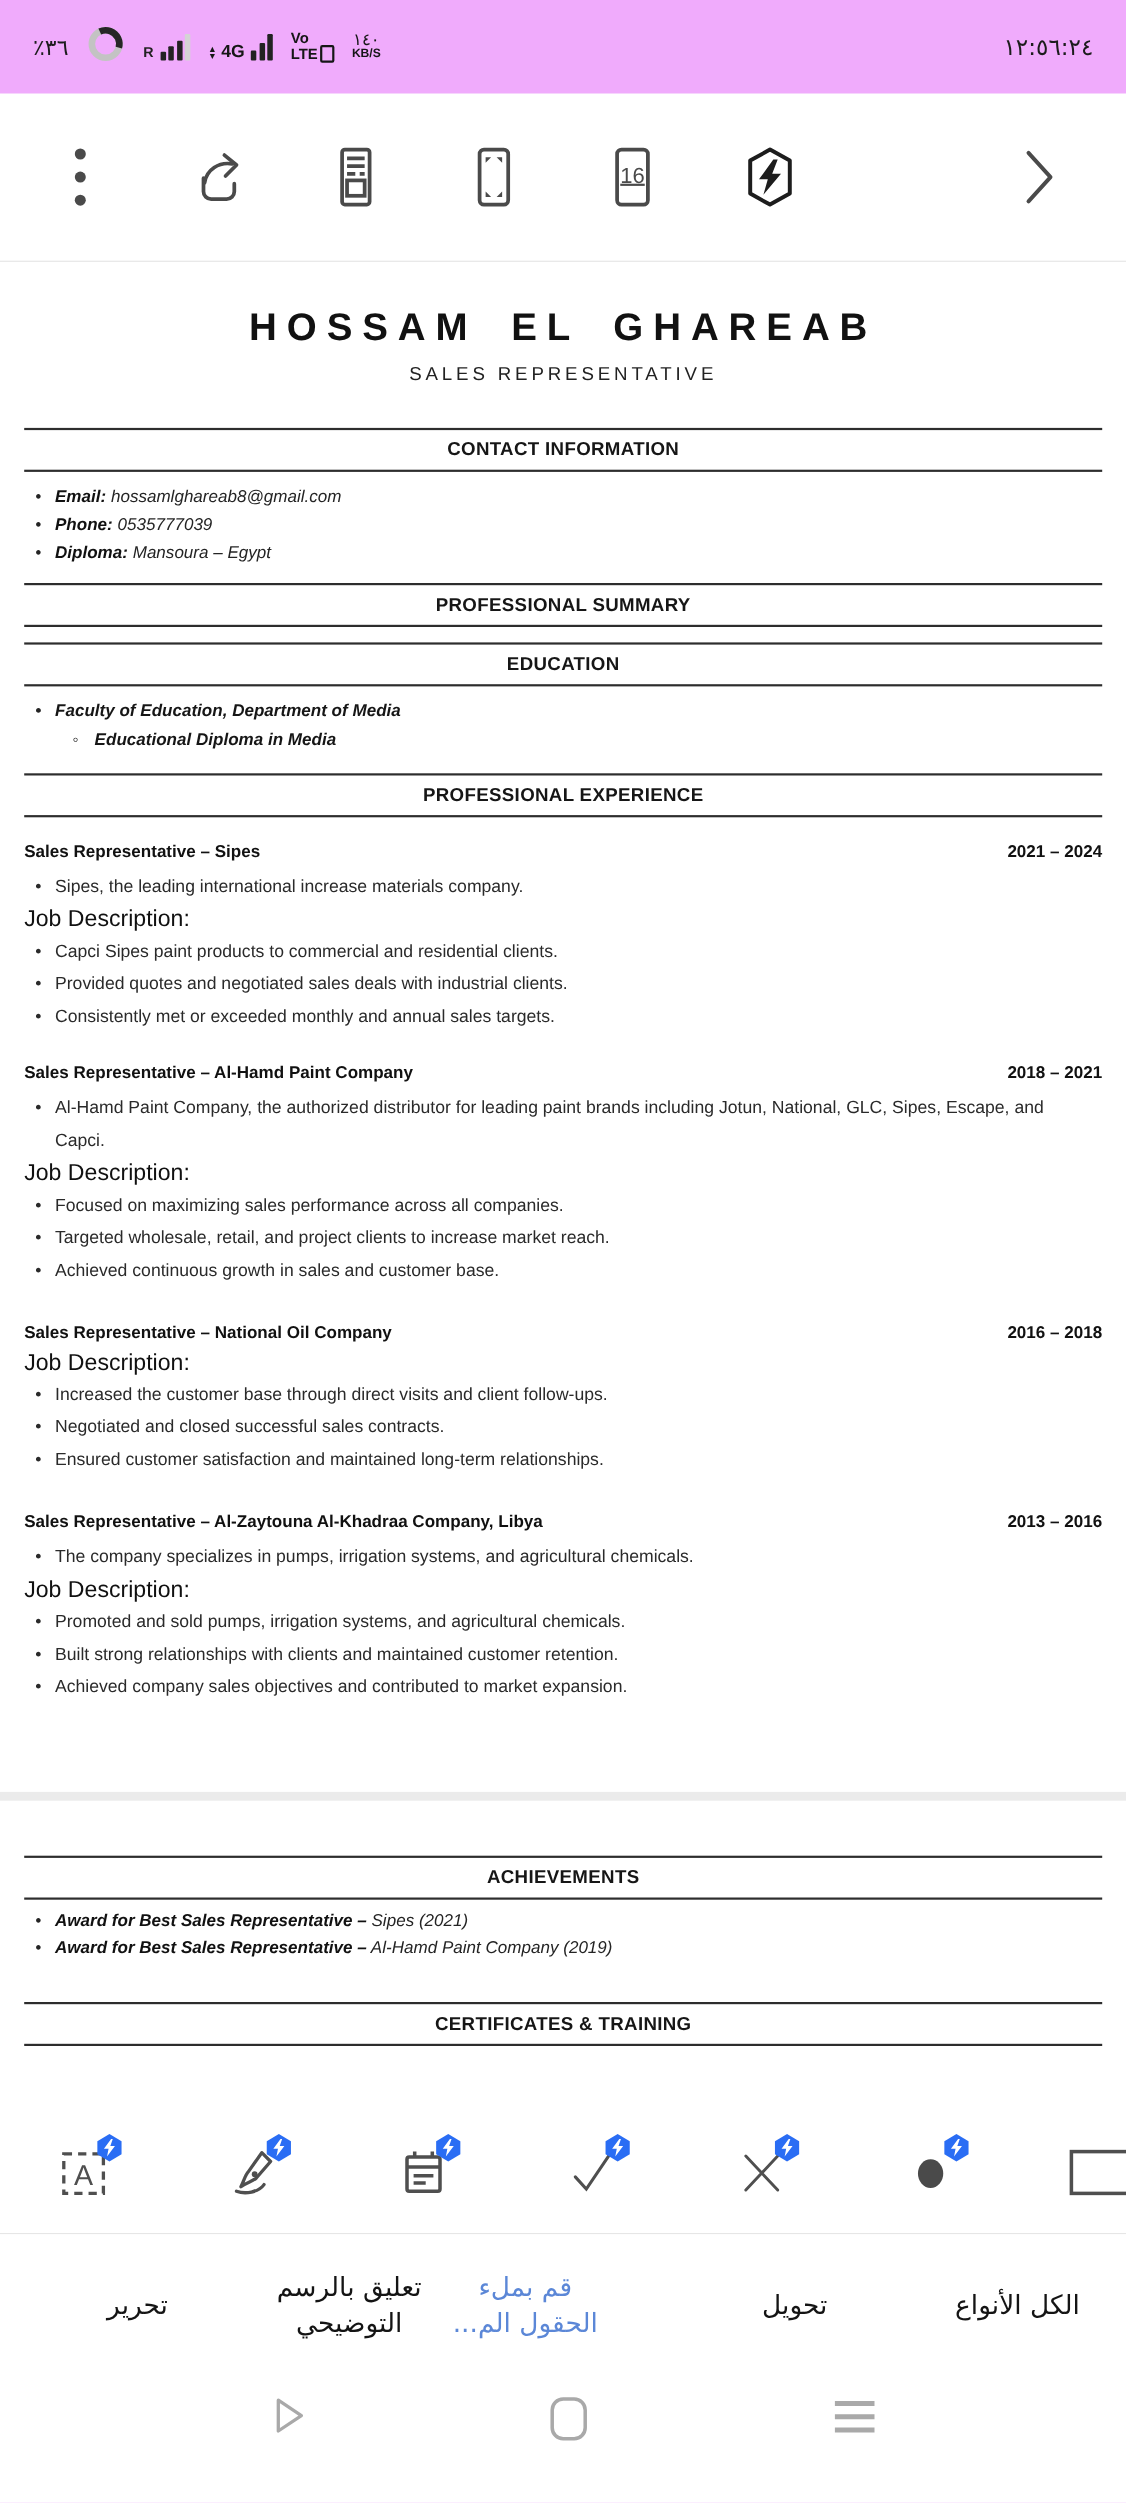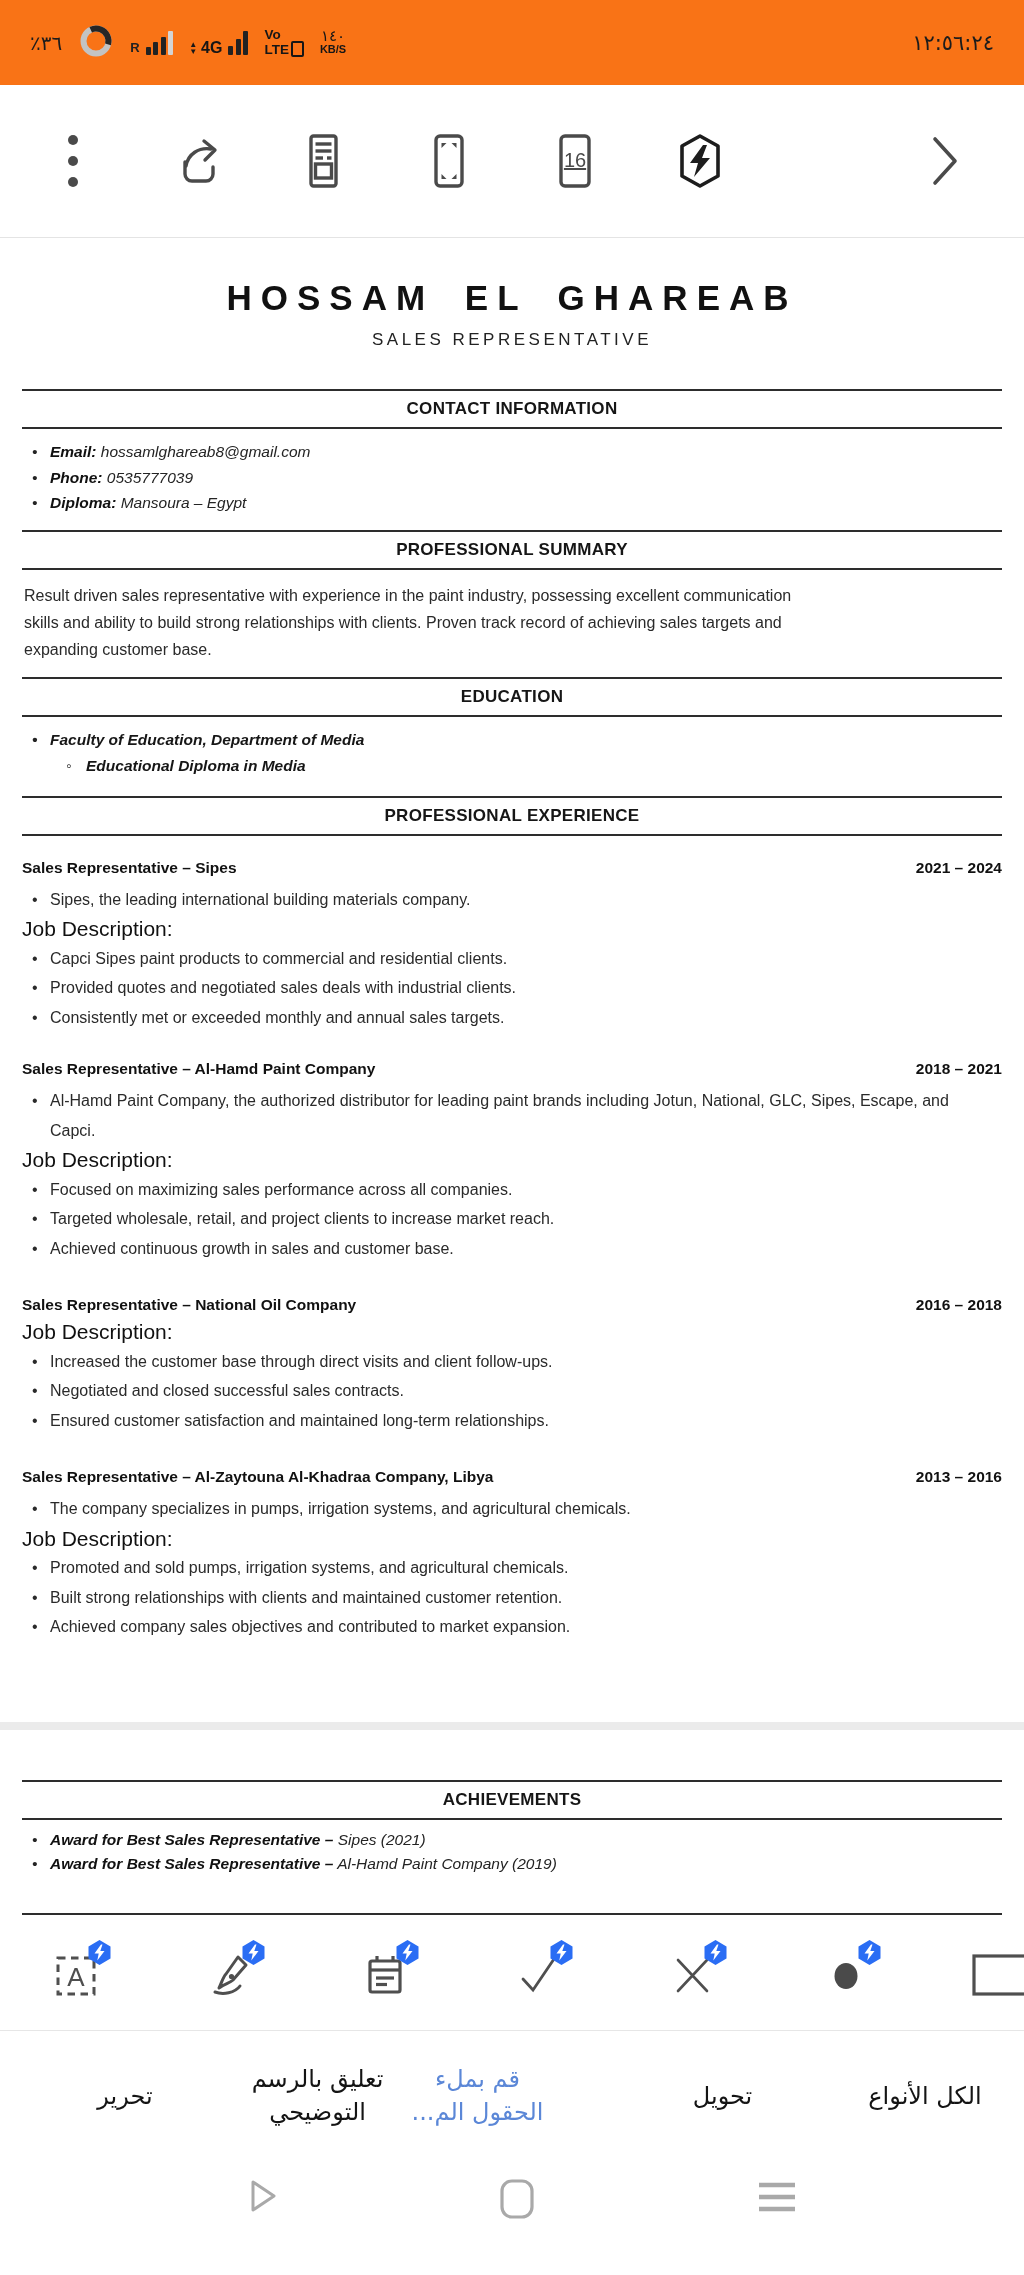--- a/index.html
+++ b/index.html
@@ -1,16 +1,16 @@
 <!DOCTYPE html>
 <html><head>
 <meta charset="utf-8">
 <style>
   html,body{margin:0;padding:0;background:#fff;}
-  #screen{position:relative;width:1024px;height:2275px;background:#f97316;overflow:hidden;
+  #screen{position:relative;width:1024px;height:2275px;background:#f0abfc;overflow:hidden;
           font-family:"Liberation Sans",sans-serif;color:#1c1c1c;}
 
   
   .status-bar{position:absolute;top:0;left:0;right:0;height:85px;display:flex;
               align-items:center;justify-content:space-between;padding:0 30px;box-sizing:border-box;}
   .sb-left{display:flex;align-items:center;gap:16px;}
   .sb-pct{font-family:"DejaVu Sans",sans-serif;font-size:20px;color:#1c1c1c;}
   .bars{display:flex;align-items:flex-end;gap:2.5px;}
   .bars i{display:block;width:5px;background:#222;border-radius:1px;}
   .r-label{font-size:13px;font-weight:bold;color:#222;margin-right:2px;}
@@ -184,36 +184,35 @@
     <div class="cv-role">SALES REPRESENTATIVE</div>
 
     <div class="sec-h mt20">CONTACT INFORMATION</div>
     <div class="list">
       <div class="li"><b>Email:</b> <span>hossamlghareab8@gmail.com</span></div>
       <div class="li"><b>Phone:</b> <span>0535777039</span></div>
       <div class="li"><b>Diploma:</b> <span>Mansoura – Egypt</span></div>
     </div>
 
     <div class="sec-h mt14">PROFESSIONAL SUMMARY</div>
-    <div class="para">Result driven sales representative with experience in the paint industry, possessing excellent communication skills and ability to build strong relationships with clients. Proven track record of achieving sales targets and expanding customer base.</div>
 
     <div class="sec-h mt14">EDUCATION</div>
     <div class="list edu">
       <div class="li">Faculty of Education, Department of Media</div>
       <div class="sub-li">Educational Diploma in Media</div>
     </div>
 
     <div class="sec-h mt16">PROFESSIONAL EXPERIENCE</div>
 
     <div class="job first">
       <div class="jhead">
         <span>Sales Representative – Sipes</span>
         <span>2021 – 2024</span>
       </div>
-      <div class="jli jintro">Sipes, the leading international building materials company.</div>
+      <div class="jli jintro">Sipes, the leading international increase materials company.</div>
       <div class="jd-label">Job Description:</div>
       <div class="jli">Capci Sipes paint products to commercial and residential clients.</div>
       <div class="jli">Provided quotes and negotiated sales deals with industrial clients.</div>
       <div class="jli">Consistently met or exceeded monthly and annual sales targets.</div>
     </div>
 
     <div class="job">
       <div class="jhead">
         <span>Sales Representative – Al-Hamd Paint Company</span>
         <span>2018 – 2021</span>

